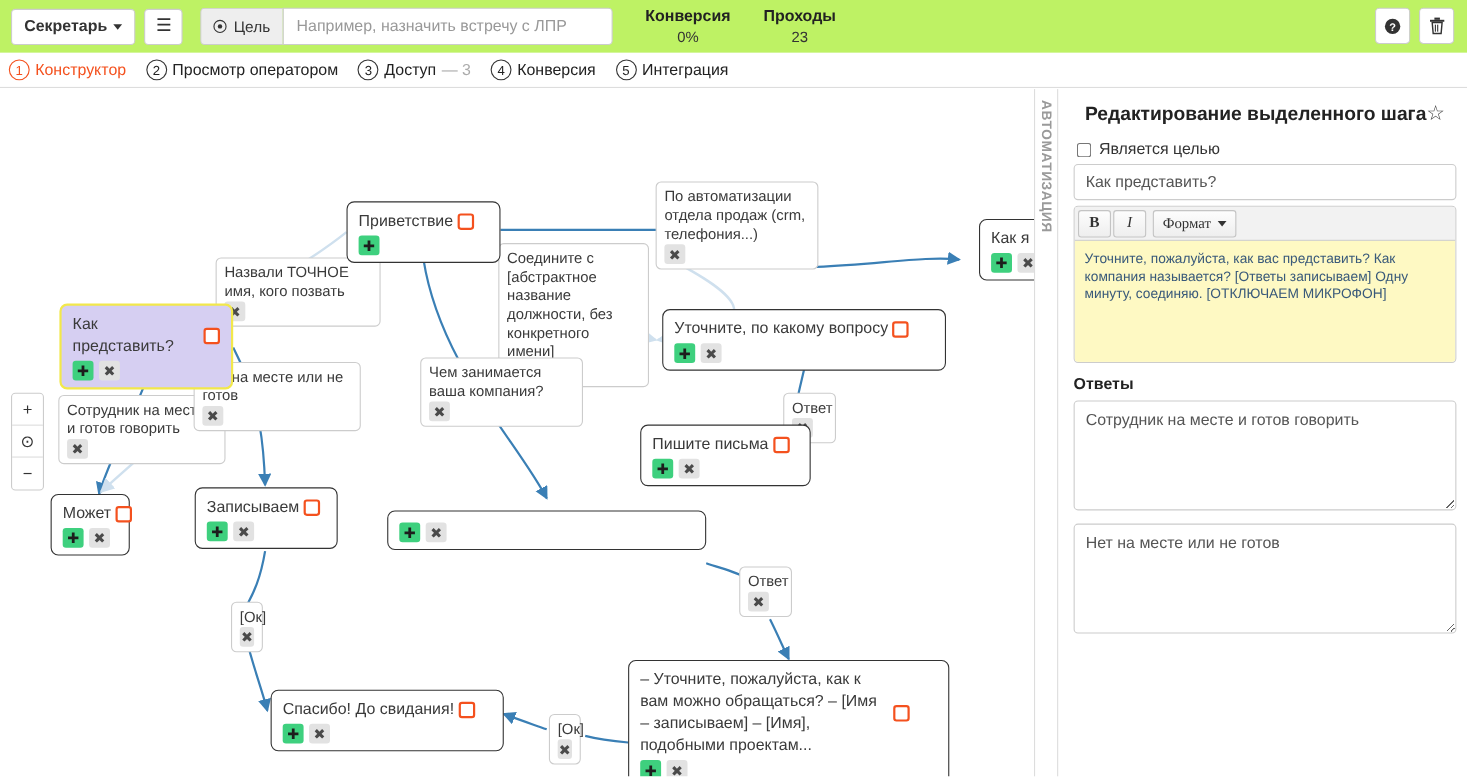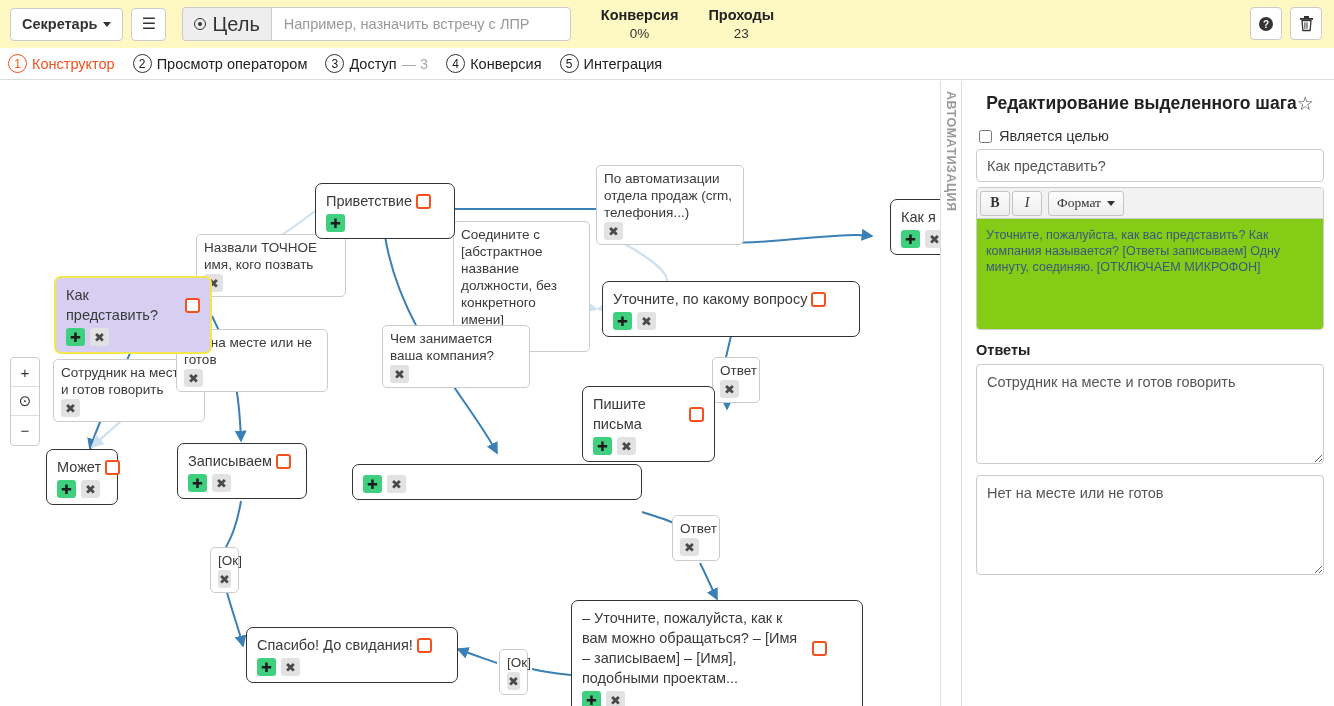--- a/index.html
+++ b/index.html
@@ -10,40 +10,40 @@
     overflow: hidden;
     background: #ffffff;
     font-family: "Liberation Sans", "DejaVu Sans", sans-serif;
     color: #333;
   }
   #app { position: relative; width: 1334px; height: 706px; }
 
   
   .topbar {
     position: absolute; left: 0; top: 0; width: 1334px; height: 48px;
-    display: flex; align-items: center; background: #fef9c3;
+    display: flex; align-items: center; background: #bef264;
   }
   .btn-outline {
     border: 1px solid #ccc; border-radius: 4px; background: #fff;
     height: 33px; display: flex; align-items: center; padding: 0 11px;
     font-size: 14.5px; font-weight: bold; color: #333; cursor: pointer;
     white-space: nowrap;
   }
   .project-select { margin-left: 10px; }
   .caret { display:inline-block; margin-left:6px; width:0; height:0;
     border-left:4px solid transparent; border-right:4px solid transparent;
     border-top:5px solid #333; }
   .hamburger { margin-left: 8px; width: 35px; justify-content: center; padding:0; font-weight:normal; }
   .hamburger span { font-size: 16px; line-height: 1; }
 
   .goal-group { margin-left: 16px; display: flex; height: 34px; }
   .goal-label {
     background: #eeeeee; border: 1px solid #ccc; border-right: none;
     border-radius: 4px 0 0 4px; display: flex; align-items: center;
-    padding: 0 11px; font-size: 20px; color: #333; cursor: pointer;
+    padding: 0 11px; font-size: 14px; color: #333; cursor: pointer;
     white-space: nowrap;
   }
   .goal-label .tgt { display:inline-block; width:12px; height:12px; border:1.6px solid #333;
     border-radius:50%; position:relative; margin-right:6px; }
   .goal-label .tgt::after { content:""; position:absolute; left:3px; top:3px; width:4px; height:4px;
     background:#333; border-radius:50%; }
   .goal-input {
     width: 300px; border: 1px solid #ccc; border-radius: 0 4px 4px 0;
     background:#fff; padding: 0 12px; font-size: 14.5px;
     font-family: inherit; color:#333; outline:none;
@@ -156,21 +156,21 @@
   }
   .tb-btn {
     min-width:30px; height:25px; border:1px solid #c4c4c4; border-radius:3px;
     background:linear-gradient(#fdfdfd,#eeeeee); display:flex; align-items:center;
     justify-content:center; font-size:14px; color:#333; cursor:pointer; margin-right:2px;
   }
   .tb-btn.b { font-weight:bold; font-family:"Liberation Serif", serif; }
   .tb-btn.i { font-style:italic; font-family:"Liberation Serif", serif; }
   .tb-btn.fmt { padding:0 8px; font-size:13.5px; margin-left:4px;font-family:Liberation Serif, serif; }
   .editor-body {
-    height:110px; background:#84cc16; padding:8px 9px; font-size:12.5px;
+    height:110px; background:#fef9c3; padding:8px 9px; font-size:12.5px;
     line-height:16px; color:#3a5a7a; overflow:hidden;
   }
   .answers-label { font-size:14.5px; font-weight:bold; color:#222; margin-top:12px; }
   .answer-box {
     width:100%; height:100px; border:1px solid #ccc; border-radius:4px;
     margin-top:6px; padding:8px 10px; font-size:14.5px; font-family:inherit;
     color:#555; resize:vertical; outline:none; background:#fff; line-height:19px;
   }
   .answer-box.second { margin-top:7px; }
 </style>
@@ -410,21 +410,21 @@
       <div class="node-row">
         <span class="node-text">Уточните, по какому вопросу</span>
         <span class="port"></span>
       </div>
       <div class="badges">
         <span class="badge plus">✚</span>
         <span class="badge close">✖</span>
       </div>
     </div>
 
-    <div class="node" style="left:582px; top:305px; width:133px;">
+    <div class="node" style="left:582px; top:305px; width:155px;">
       <div class="node-row">
         <span class="node-text">Пишите письма</span>
         <span class="port"></span>
       </div>
       <div class="badges">
         <span class="badge plus">✚</span>
         <span class="badge close">✖</span>
       </div>
     </div>
 

